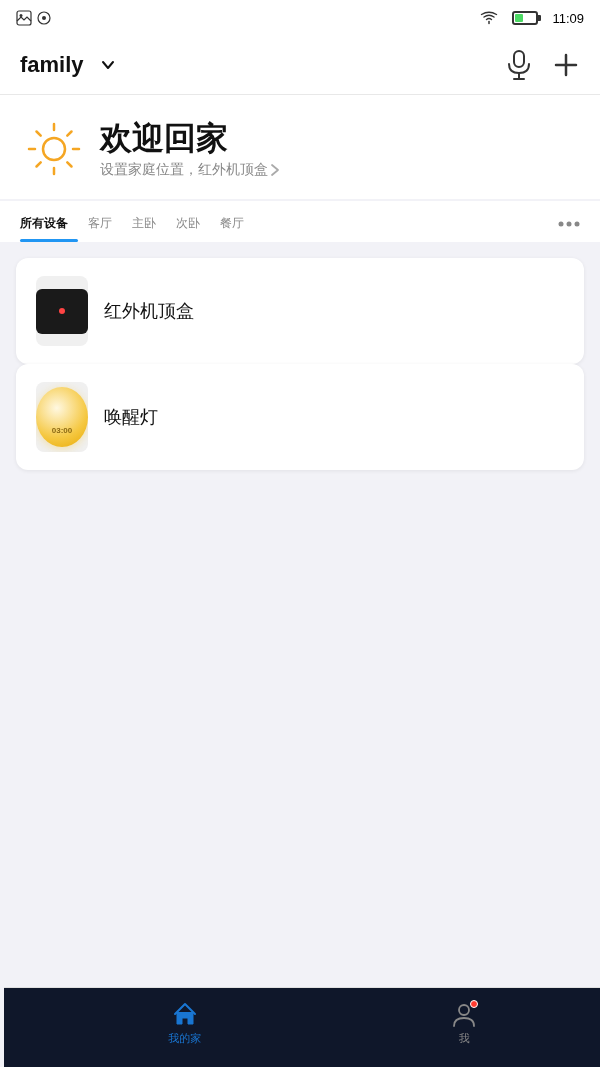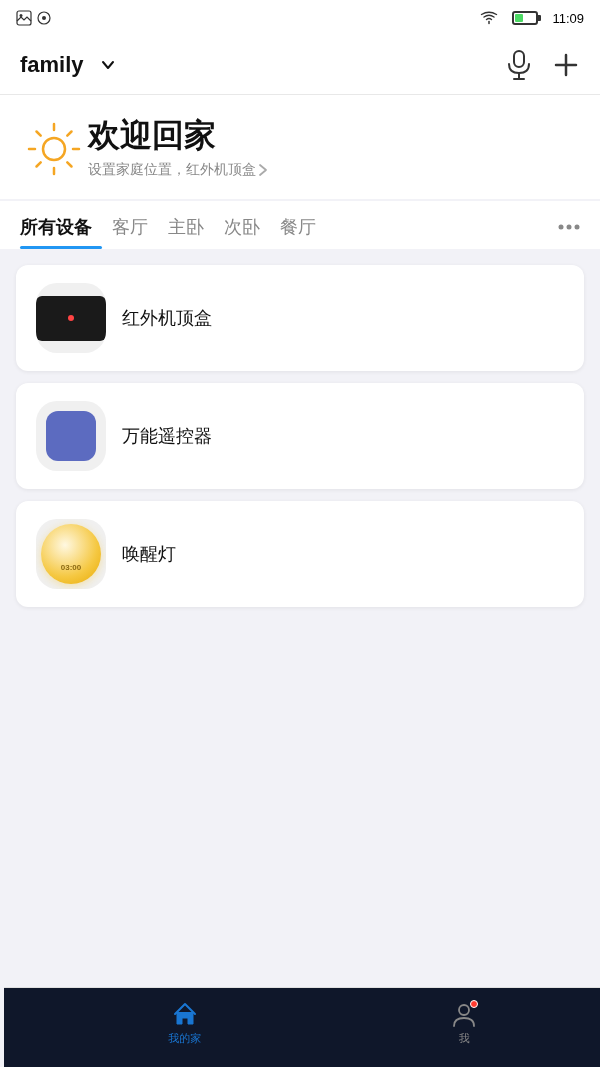--- a/index.html
+++ b/index.html
@@ -59,22 +59,21 @@
       display: flex; align-items: center; justify-content: center;
       padding: 0;
     }
 
     
     .welcome-section {
       background: #fff;
       padding: 24px 24px 20px 24px;
       display: flex;
       align-items: flex-start;
-      gap: 4px;
-      font-family: Liberation Mono, monospace;
+      gap: 16px;
     }
     .sun-icon {
       width: 60px; height: 60px;
       flex-shrink: 0;
       display: flex; align-items: center; justify-content: center;
     }
     .welcome-text h1 {
       font-size: 32px; font-weight: 700; color: #111; line-height: 1.2;
     }
     .welcome-text p {
@@ -87,21 +86,21 @@
       background: #fff;
       padding: 0 20px;
       display: flex;
       align-items: center;
       gap: 0;
       margin-top: 2px;
       overflow: hidden;
     }
     .tab-item {
       padding: 14px 10px 10px 10px;
-      font-size: 18px; color: #888;
+      font-size: 12px; color: #888;
       cursor: pointer;
       position: relative;
       white-space: nowrap;
       flex-shrink: 0;
     }
     .tab-item:first-child { padding-left: 0; }
     .tab-item.active { color: #111; font-weight: 600; }
     .tab-item.active::after {
       content: '';
       position: absolute; bottom: 0; left: 0; right: 0;
@@ -111,35 +110,34 @@
       margin-left: auto;
       padding: 14px 0 10px 10px;
       font-size: 18px; color: #888; cursor: pointer;
     }
 
     
     .device-list {
       padding: 16px 16px;
       display: flex;
       flex-direction: column;
-      gap: 12px;
     }
     .device-card {
       background: #fff;
       border-radius: 12px;
       padding: 18px 20px;
       display: flex;
       align-items: center;
       gap: 16px;
       box-shadow: 0 1px 4px rgba(0,0,0,0.07);
       cursor: pointer;
     }
     .device-icon-wrap {
-      width: 70px; height: 70px;
-      border-radius: 21px;
+      width: 52px; height: 70px;
+      border-radius: 8px;
       overflow: hidden;
       flex-shrink: 0;
       display: flex; align-items: center; justify-content: center;
       background: #f0f0f0;
     }
     .device-name {
       font-size: 18px; font-weight: 500; color: #111;
     }
 
     
@@ -320,26 +318,20 @@
 
   <div class="device-card">
     <div class="device-icon-wrap">
       <div class="tvbox-img">
         <div class="tvbox-led"></div>
       </div>
     </div>
     <div class="device-name">红外机顶盒</div>
   </div>
 
-  <div class="device-card">
-    <div class="device-icon-wrap">
-      <div class="remote-img"></div>
-    </div>
-    <div class="device-name">万能遥控器</div>
-  </div>
 
   <div class="device-card">
     <div class="device-icon-wrap">
       <div class="lamp-img">
         <span class="lamp-time">03:00</span>
       </div>
     </div>
     <div class="device-name">唤醒灯</div>
   </div>
 

